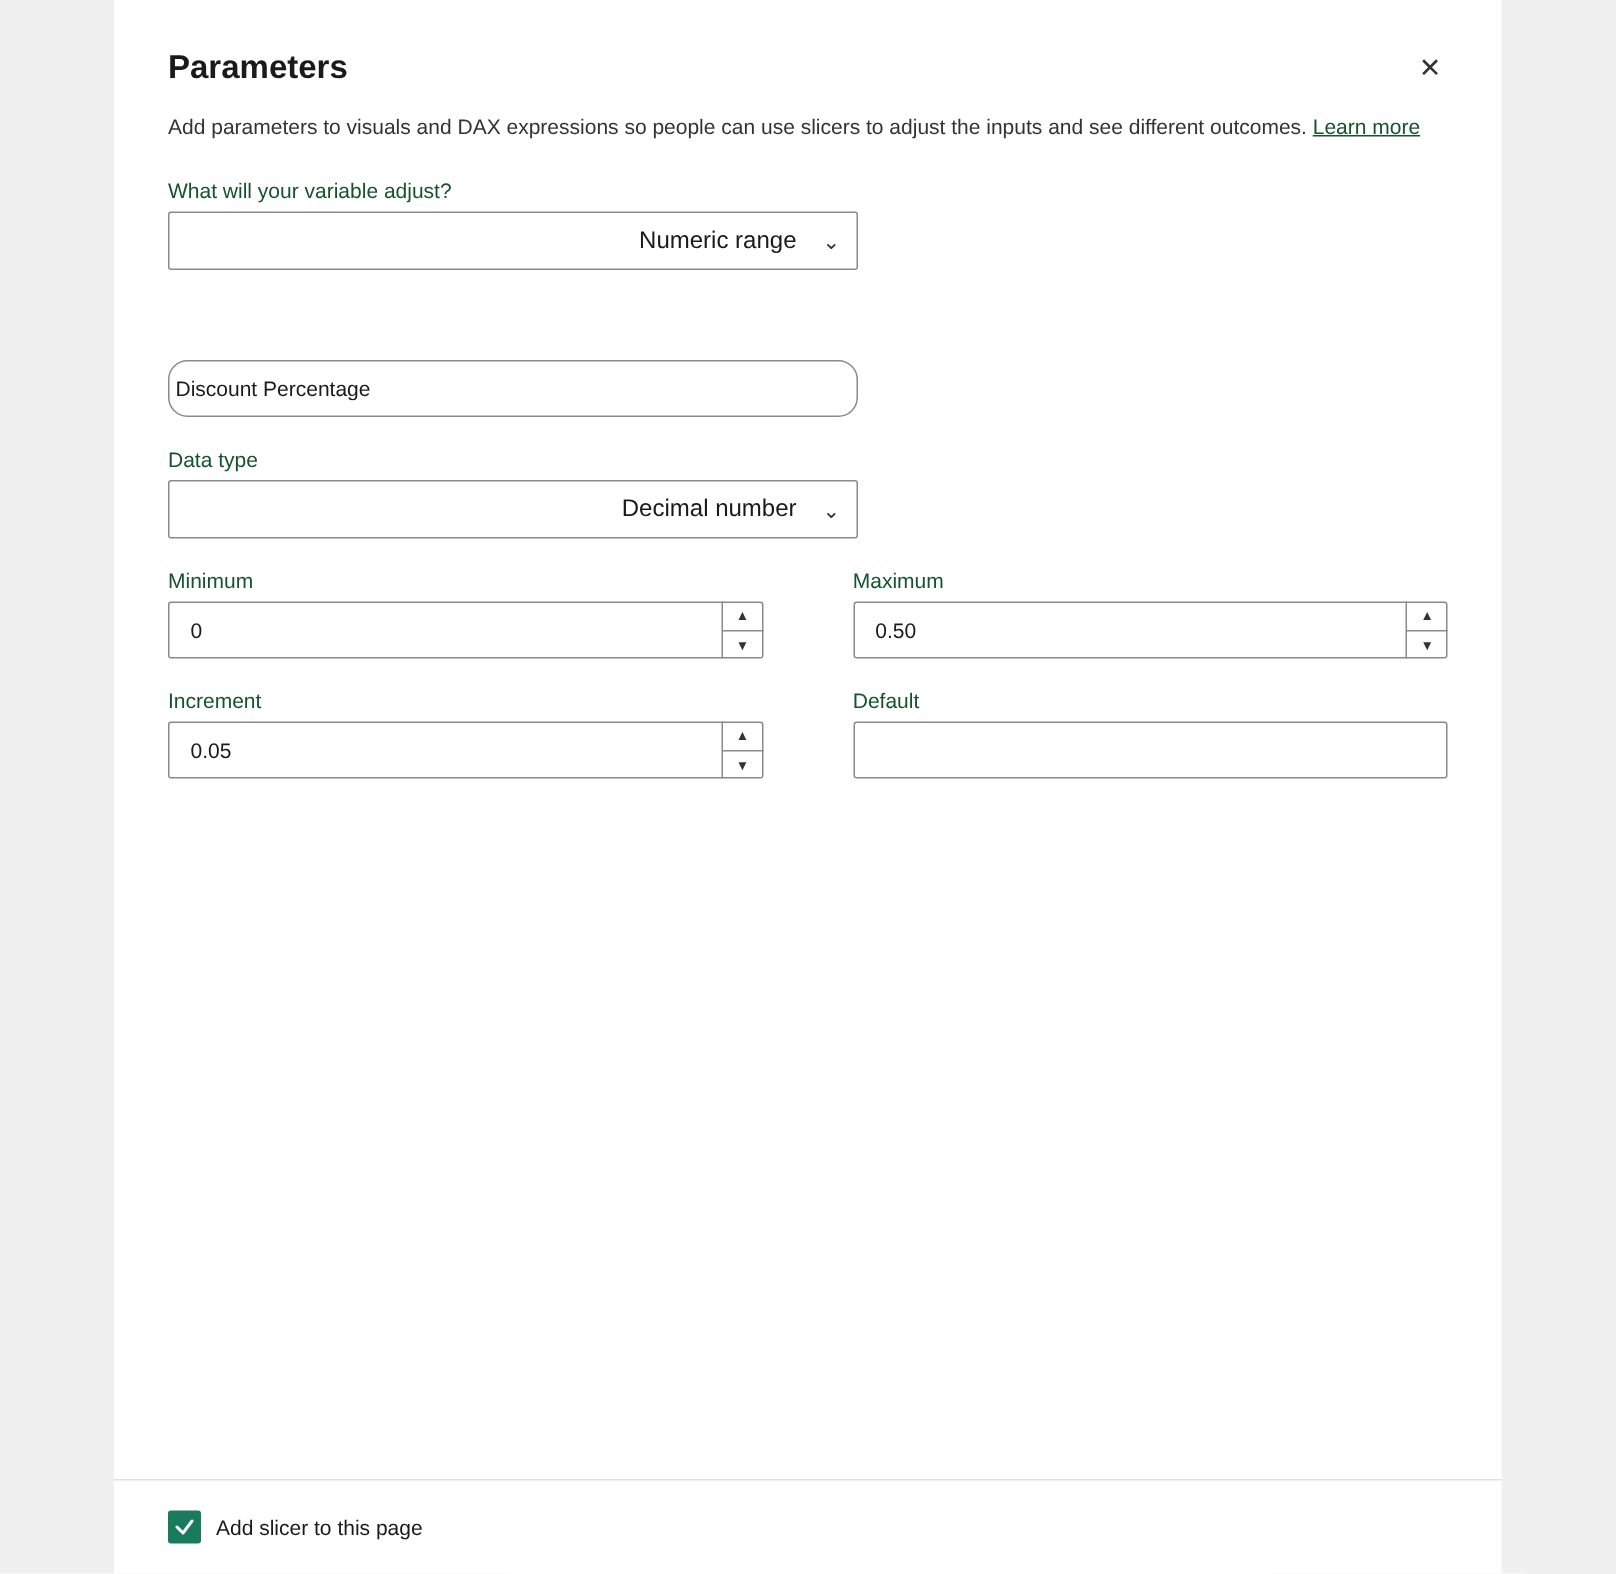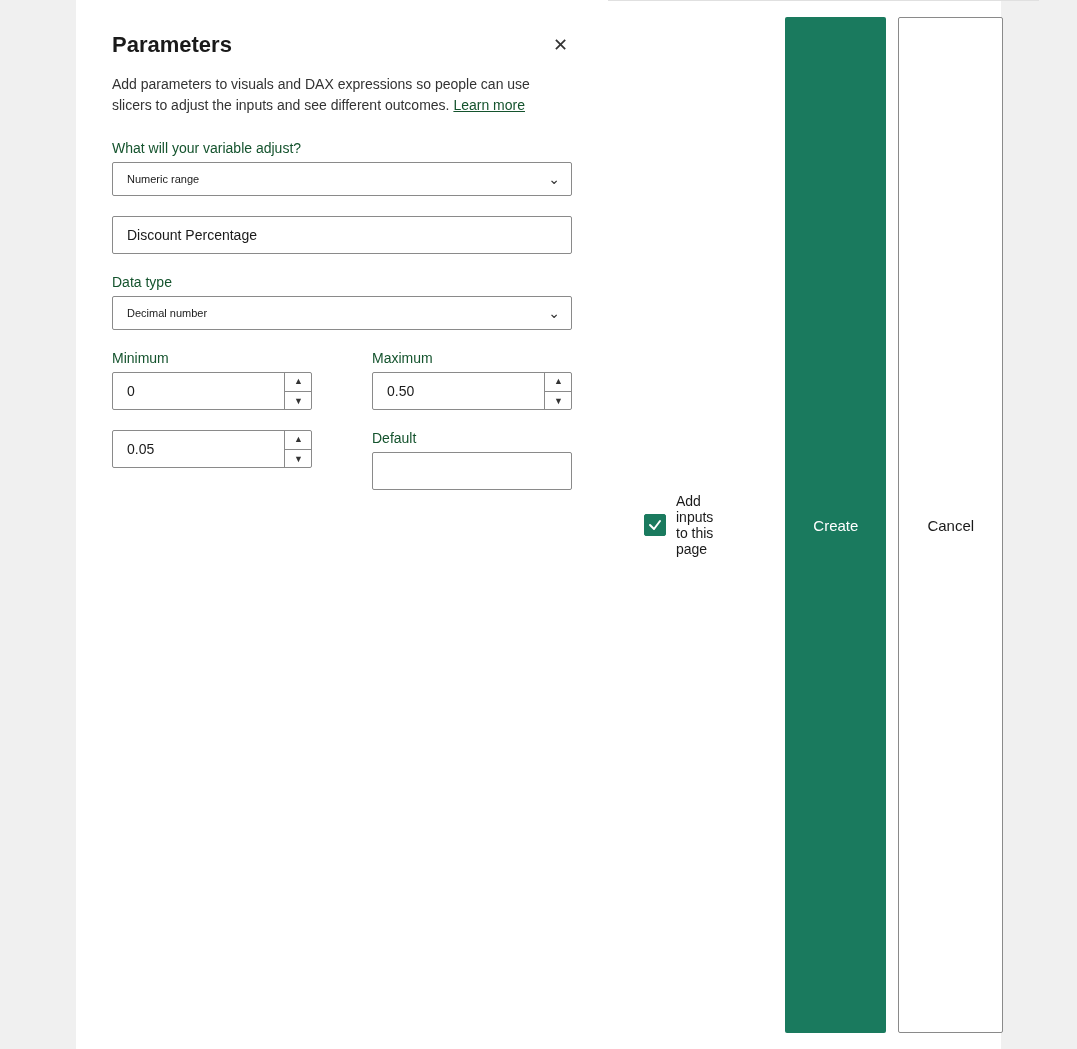--- a/index.html
+++ b/index.html
@@ -16,21 +16,21 @@
       align-items: center;
       min-height: 100vh;
     }
 
     .dialog {
       background: #ffffff;
       width: 925px;
       min-height: 1049px;
       position: relative;
       display: flex;
-      flex-direction: row;
+      flex-direction: column;
     }
 
     .dialog-body {
       flex: 1;
       padding: 32px 36px 24px 36px;
     }
 
     .dialog-header {
       display: flex;
       justify-content: space-between;
@@ -81,46 +81,48 @@
     .form-select-wrapper {
       position: relative;
       width: 460px;
     }
 
     .form-select {
       width: 100%;
       padding: 10px 40px 10px 14px;
       border: 1px solid #8a8a8a;
       border-radius: 2px;
-      font-size: 11px;
+      font-size: 16px;
       color: #1a1a1a;
       background: #ffffff;
       appearance: none;
       cursor: pointer;
       outline: none;
+      text-align: right;
     }
 
     .select-chevron {
       position: absolute;
       right: 12px;
       top: 50%;
       transform: translateY(-50%);
       pointer-events: none;
       color: #333;
       font-size: 14px;
     }
 
     .form-input {
       width: 460px;
-      padding: 10px 14px;
-      border: 1px solid #8a8a8a;
-      border-radius: 2px;
+      padding: 10px 4px;
+      border: 1px solid #8a8a8a;
+      border-radius: 13px;
       font-size: 14px;
       color: #1a1a1a;
       outline: none;
+      margin-top: 40px;
     }
 
     .two-col {
       display: flex;
       gap: 60px;
       margin-bottom: 20px;
     }
 
     .two-col .col {
       flex: 1;
@@ -319,20 +321,21 @@
           <div class="spinner-btns">
             <button class="spinner-btn">▲</button>
             <button class="spinner-btn">▼</button>
           </div>
         </div>
       </div>
     </div>
 
     <div class="two-col">
       <div class="col">
+        <label class="form-label">Increment</label>
         <div class="number-input-wrapper">
           <input class="number-input" type="text" value="0.05" style="">
           <div class="spinner-btns">
             <button class="spinner-btn">▲</button>
             <button class="spinner-btn">▼</button>
           </div>
         </div>
       </div>
       <div class="col">
         <label class="form-label">Default</label>
@@ -345,20 +348,16 @@
 
   <div class="checkbox-section">
     <div class="checkbox-wrapper">
       <input type="checkbox" checked="" style="">
       <div class="checkbox-custom">
         <svg viewBox="0 0 14 14" fill="none">
           <polyline points="2,7 6,11 12,3" stroke="white" stroke-width="2" fill="none" stroke-linecap="round" stroke-linejoin="round"></polyline>
         </svg>
       </div>
     </div>
-    <label class="checkbox-label">Add inputs to this page</label>
+    <label class="checkbox-label">Add slicer to this page</label>
   </div>
 
-  <div class="dialog-footer">
-    <button class="btn-create">Create</button>
-    <button class="btn-cancel">Cancel</button>
-  </div>
 </div>
 
 </body></html>

